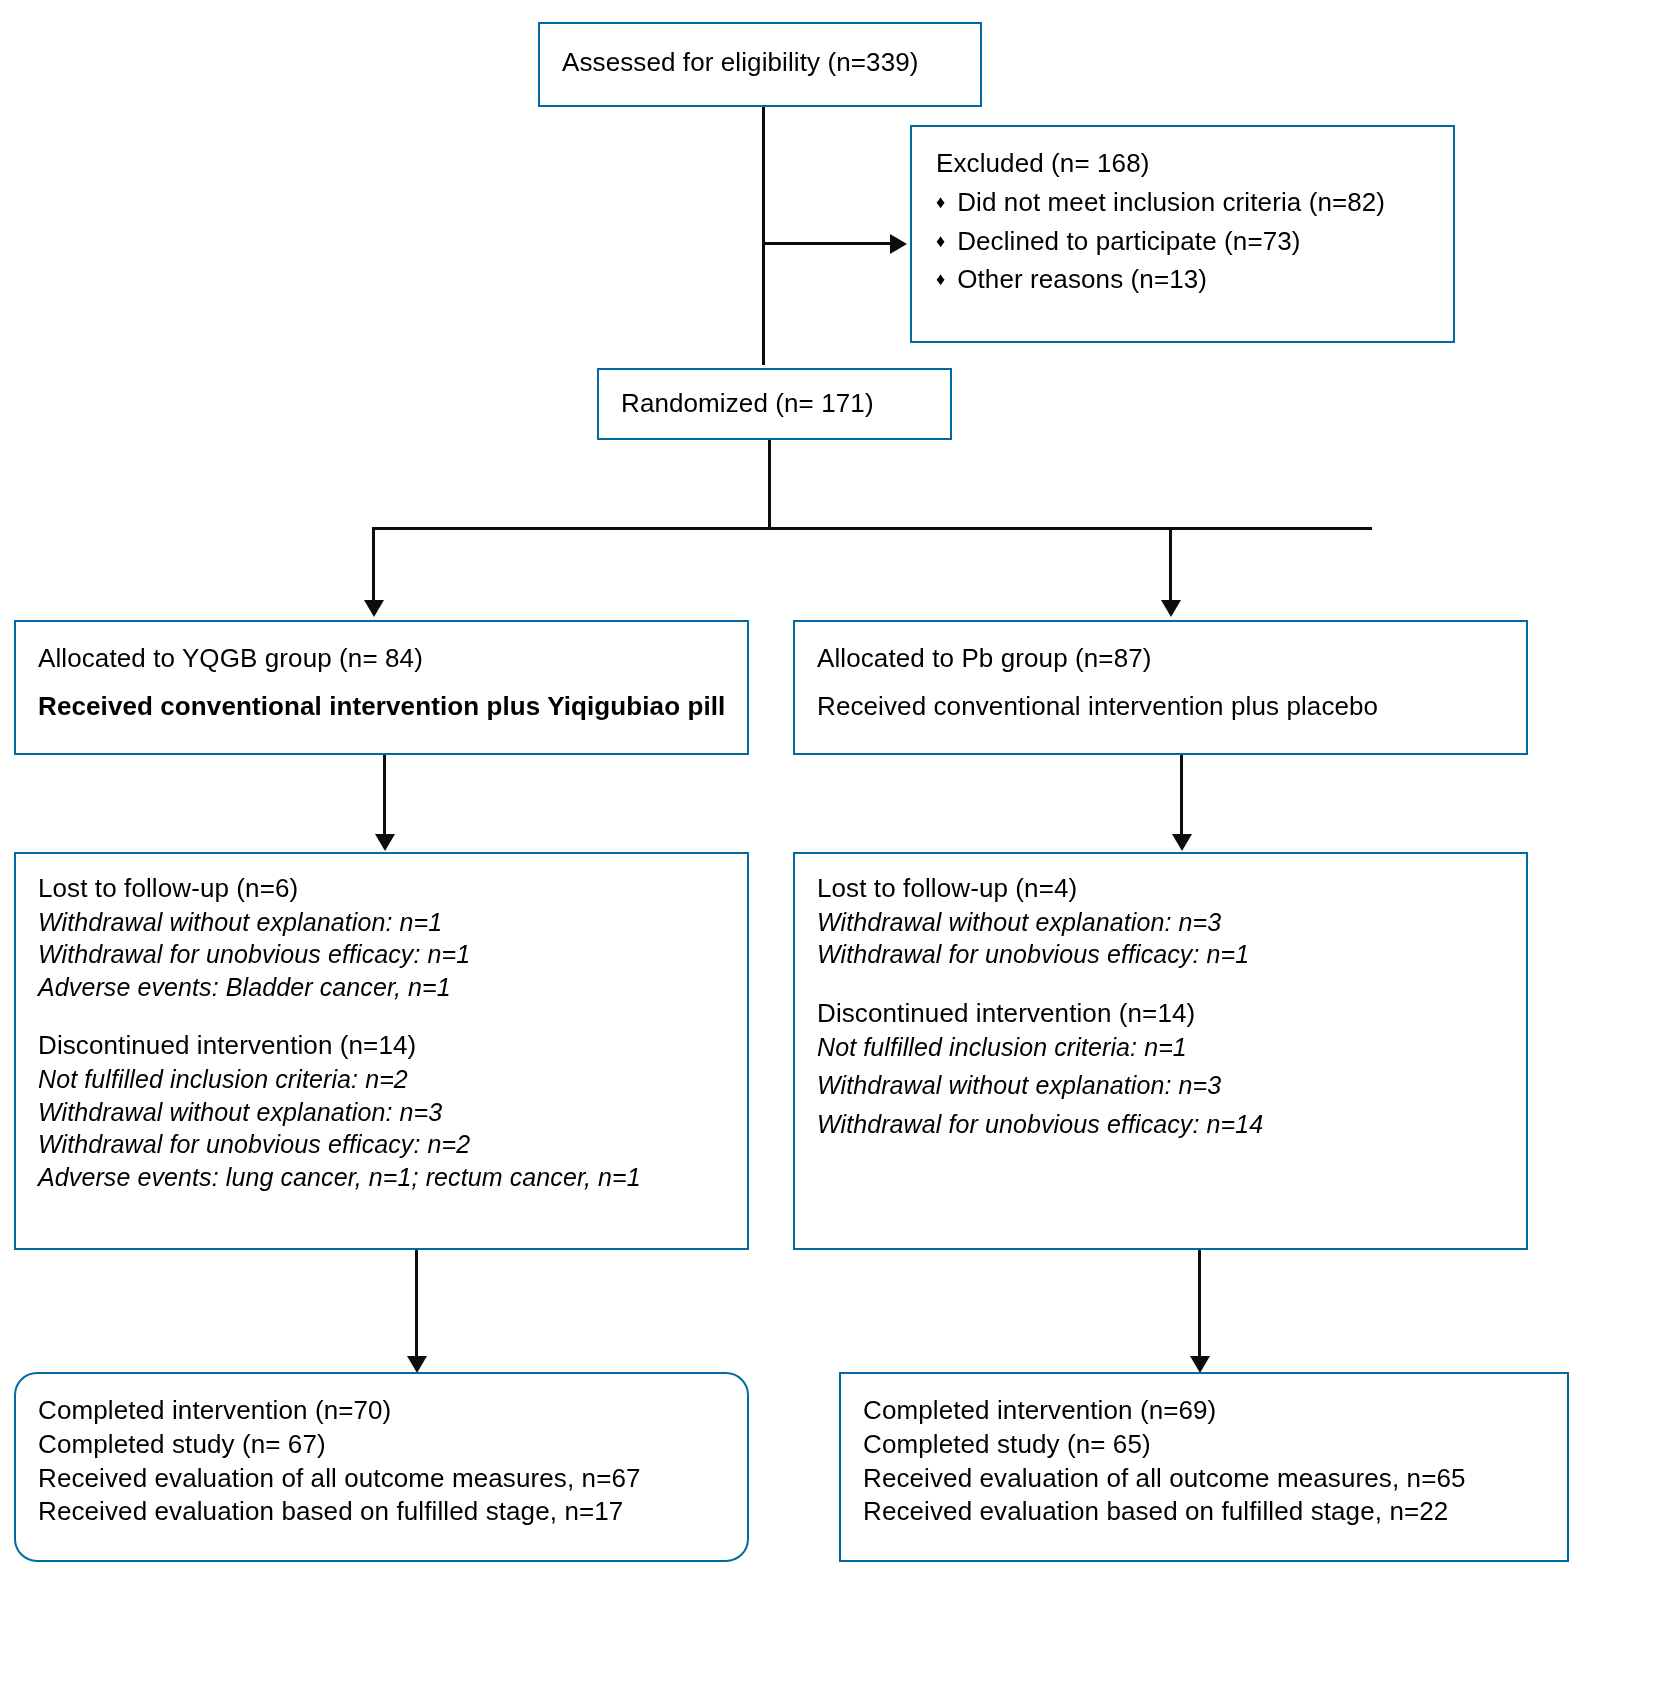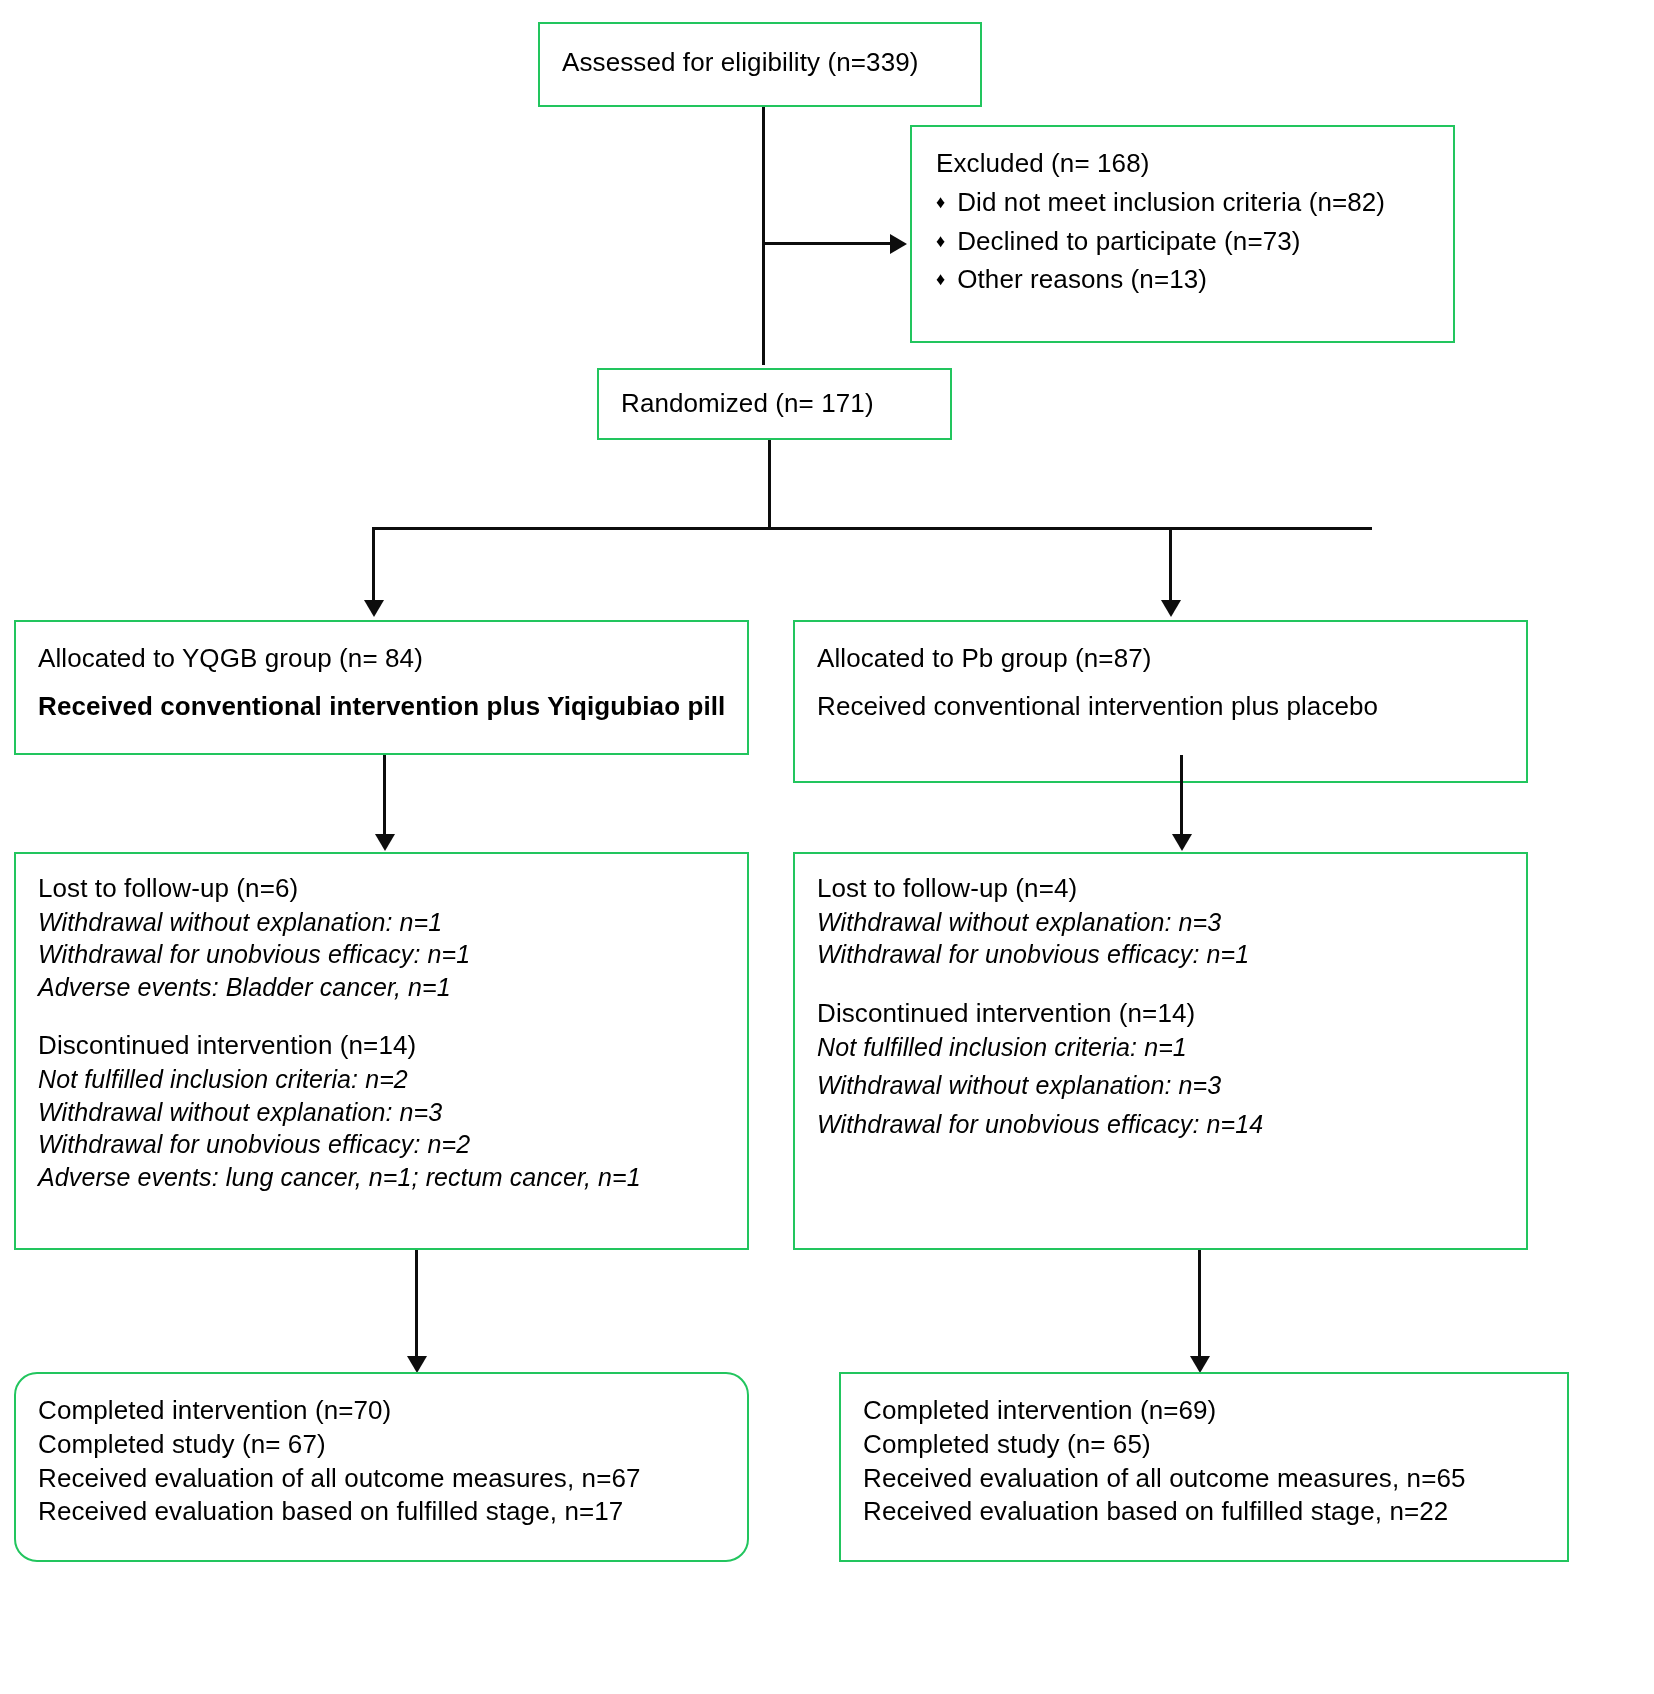--- a/index.html
+++ b/index.html
@@ -12,21 +12,21 @@
     width: 1654px;
     height: 1694px;
     background: #ffffff;
     font-family: "Liberation Sans", sans-serif;
     color: #000000;
     overflow: hidden;
   }
   .box {
     position: absolute;
     box-sizing: border-box;
-    border: 2px solid #22c55e;
+    border: 2px solid #0369a1;
     background: #ffffff;
   }
   .box .inner {
     position: absolute;
     left: 22px;
     right: 4px;
     top: 0;
   }
   .line {
     position: absolute;
@@ -123,21 +123,21 @@
   <div class="line vline" style="left:1169px; top:527px; height:78px;"></div>
   <div class="arrow-down" style="left:1161px; top:600px;"></div>
 
   <div class="box" style="left:14px; top:620px; width:735px; height:135px;">
     <div class="inner" style="top:20px;">
       <div class="txt">Allocated to YQGB group (n= 84)</div>
       <div class="txt" style="margin-top:14px;font-weight:bold;">Received conventional intervention plus Yiqigubiao pill</div>
     </div>
   </div>
 
-  <div class="box" style="left:793px; top:620px; width:735px; height:163px;">
+  <div class="box" style="left:793px; top:620px; width:735px; height:135px;">
     <div class="inner" style="top:20px;">
       <div class="txt">Allocated to Pb group  (n=87)</div>
       <div class="txt" style="margin-top:14px;">Received conventional intervention plus placebo</div>
     </div>
   </div>
 
   <div class="line vline" style="left:383px; top:755px; height:85px;"></div>
   <div class="arrow-down" style="left:375px; top:834px;"></div>
 
   <div class="line vline" style="left:1180px; top:755px; height:85px;"></div>

